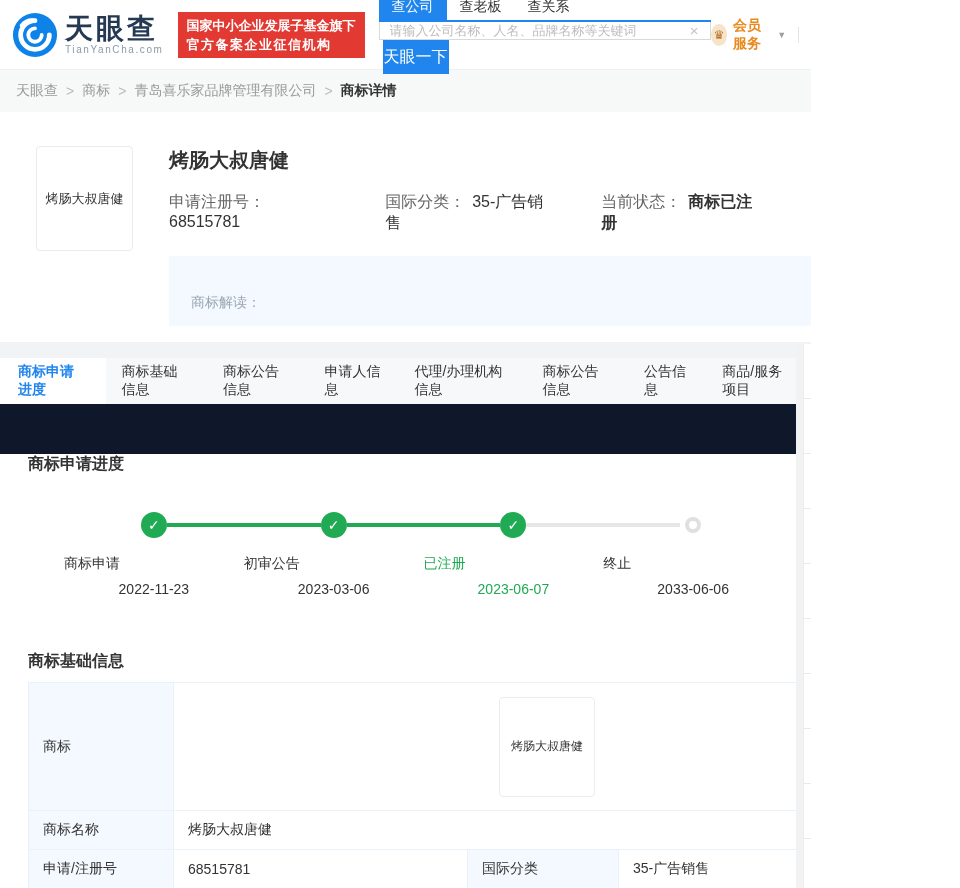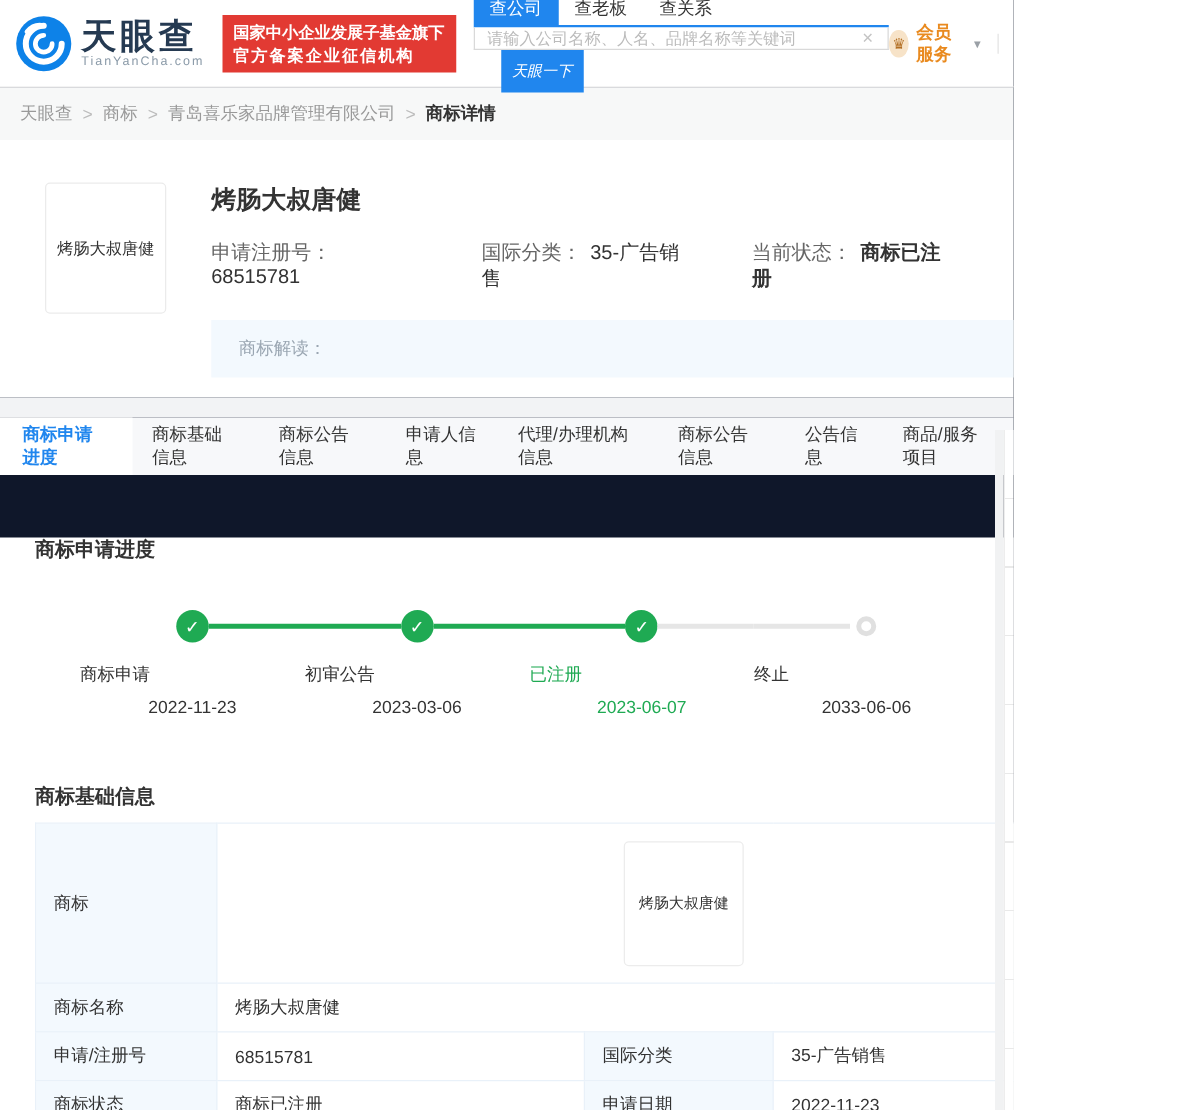--- a/index.html
+++ b/index.html
@@ -19,21 +19,21 @@
 
   .search { margin-left:14px; width:436px; }
   .s-tabs { display:flex; border-bottom:2px solid #2086ee; }
   .s-tab { font-size:14px; color:#333; padding:3px 13px 4px; cursor:pointer; }
   .s-tab.active { background:#2086ee; color:#fff; }
   .s-row { display:flex;flex-direction:column; }
   .s-input { flex:1; height:33px; border:1px solid #d9d9d9; border-top:none; display:flex; align-items:center; padding:0 10px; background:#fff; }
   .s-input input { border:none; outline:none; flex:1; font-size:13px; color:#333; font-family:inherit; background:transparent; }
   .s-input input::placeholder { color:#bcbcbc; }
   .clear { color:#c3c3c3; font-size:15px; cursor:pointer; padding:0 2px; }
-  .s-btn { width:66px; margin-left:22px; background:#2086ee; color:#fff; font-size:12px; border:none; height:34px; cursor:pointer; font-family:inherit;font-style:italic; }
+  .s-btn { width:66px; margin-left:4px; background:#2086ee; color:#fff; font-size:16px; border:none; height:34px; cursor:pointer; font-family:inherit; }
 
   .vip { margin-left:auto; display:flex; align-items:center; cursor:pointer; }
   .crown-wrap { width:22px; height:22px; border-radius:50%; background:#f7e3c8; display:flex; align-items:center; justify-content:center; }
   .crown { color:#b26e22; font-size:12px; line-height:1; }
   .vip-label { color:#e98a1f; font-size:14px; font-weight:bold; margin-left:6px; }
   .caret { color:#9aa0a6; font-size:9px; margin-left:5px; }
   .v-div { width:1px; height:16px; background:#e3e3e3; margin-left:12px; }
 
   
   .breadcrumb { height:42px; background:#f7f8f8; display:flex; align-items:center; padding:0 16px; font-size:14px; }
@@ -46,21 +46,21 @@
   .tm-img { width:97px; height:105px; border:1px solid #ebebeb; border-radius:4px; display:flex; align-items:center; justify-content:center; background:#fff; }
   .kaiti { font-family:"DejaVu Serif","Liberation Serif",serif; font-size:13px; color:#333; }
   .card-right { flex:1; margin-left:36px; }
   .tm-title { font-size:20px; font-weight:bold; color:#333; line-height:28px; }
   .tm-meta { margin-top:18px; font-size:16px; display:flex; }
   .meta-item { margin-right:58px; }
   .m-label { color:#666; margin-right:7px; }
   .m-val { color:#333; }
   .m-val.strong { font-weight:bold; }
   .interp { margin-top:22px; background:#f3f9fe; padding:14px 20px 14px 22px; font-size:14px; }
-  .interp-title { color:#9aa6b2; }
+  .interp-title { color:#9aa6b2;margin-top:24px; }
   .interp-item { margin-top:12px; color:#333; display:flex; align-items:center; }
   .dot { width:4px; height:4px; border-radius:50%; background:#b9c6d2; margin-right:10px; flex:none; }
 
   
   .gapbar { height:16px; background:#f2f3f5; }
   .tabbar { height:46px; background:#f7f8fa; display:flex; }
   .tab { padding:0 16px; font-size:14px; color:#333; display:flex; align-items:center; cursor:pointer; }
   .tab.active { background:#fff; color:#2086ee; font-weight:bold; padding:0 18px; }
 
   

